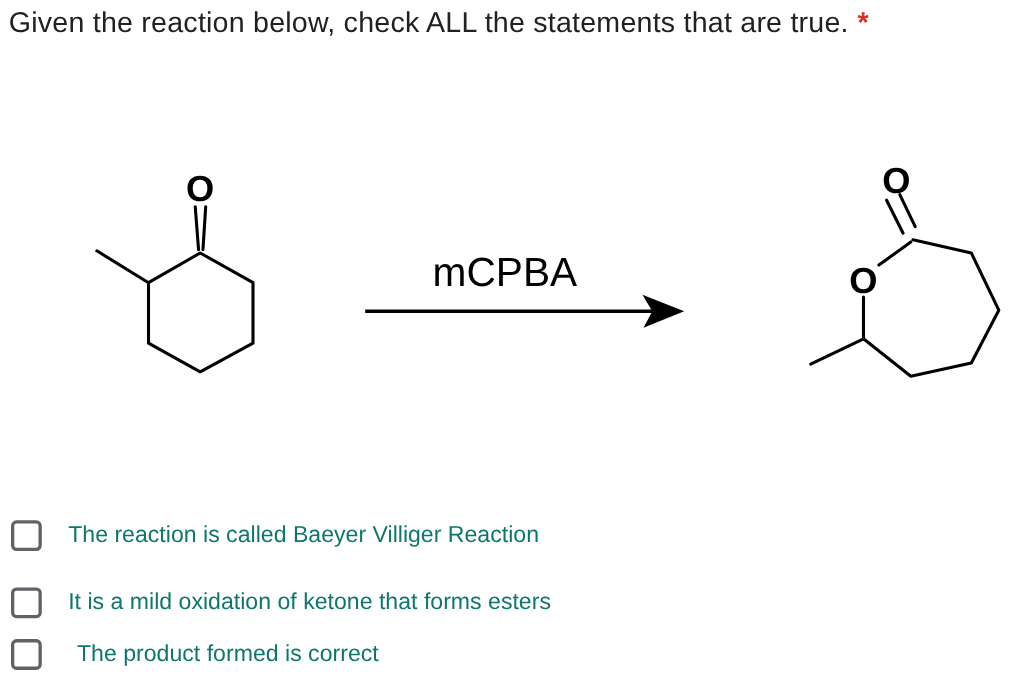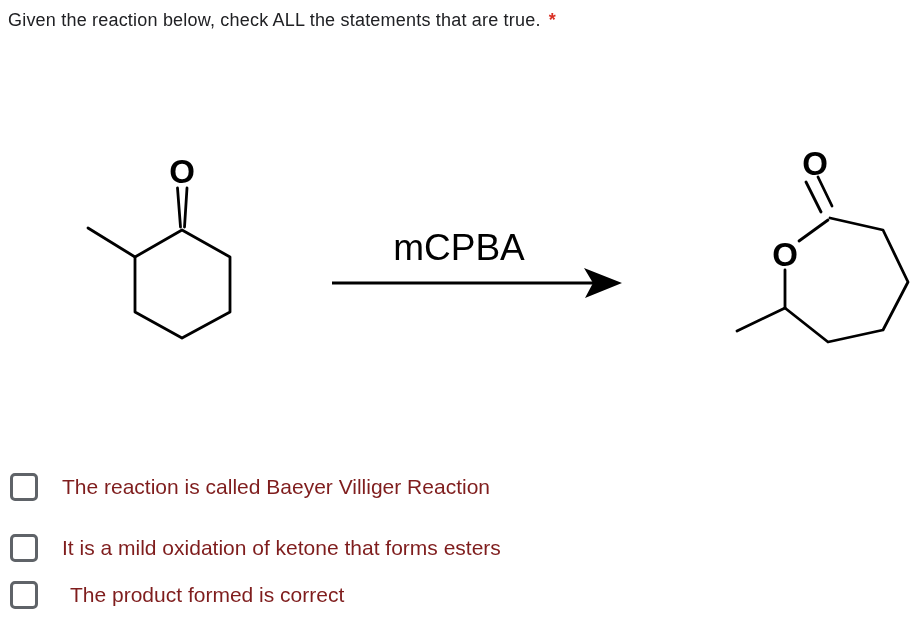--- a/index.html
+++ b/index.html
@@ -12,21 +12,21 @@
     height: 634px;
     position: relative;
     overflow: hidden;
     font-family: "Liberation Sans", sans-serif;
   }
   .question-title {
     position: absolute;
     left: 8px;
     top: 4px;
     width: 900px;
-    font-size: 18px;
+    font-size: 26px;
     line-height: 32px;
     color: #202124;
     letter-spacing: 0.2px;
     white-space: nowrap;
   }
   .required-marker {
     color: #d93025;
     margin-left: 8px;
     font-weight: bold;
   }
@@ -77,21 +77,21 @@
   .checkbox-box {
     width: 22px;
     height: 22px;
     flex: none;
     border: 3px solid #5f6368;
     border-radius: 5px;
     background: #ffffff;
   }
   .option-label {
     font-size: 21px;
-    color: #7f1d1d;
+    color: #0f766e;
     white-space: nowrap;
   }
 </style>
 </head>
 <body>
 
 <div class="question-title">
   <span>Given the reaction below, check ALL the statements that are true.</span><span class="required-marker">*</span>
 </div>
 

